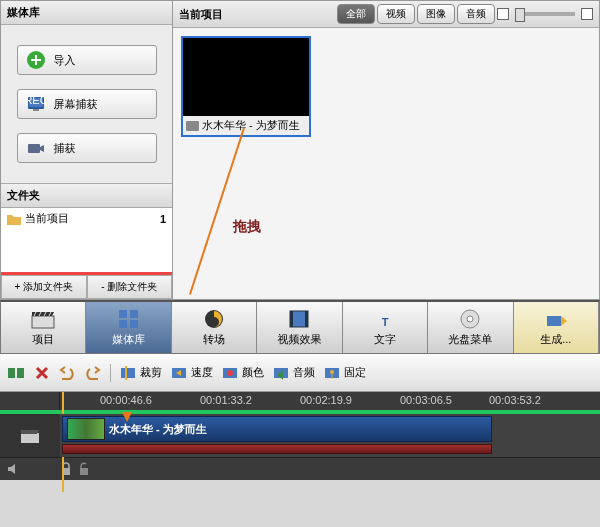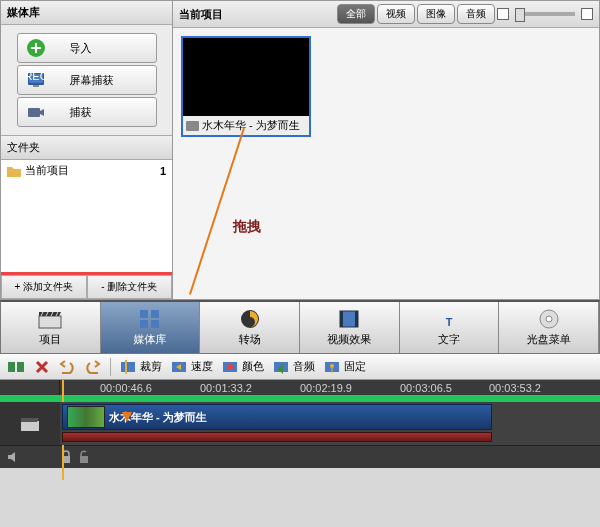--- a/index.html
+++ b/index.html
@@ -1,23 +1,23 @@
 <!DOCTYPE html>
 <html><head>
 <meta charset="utf-8">
 <style>
 *{box-sizing:border-box;margin:0;padding:0;font-family:"Microsoft YaHei",sans-serif;font-size:11px}
 body{width:600px;height:527px;background:#d8d8d8;overflow:hidden;position:relative}
 .top{display:flex;height:300px;border:1px solid #999}
 .left-col{width:172px;display:flex;flex-direction:column;border-right:1px solid #999}
 .hdr{background:linear-gradient(#f0f0f0,#d8d8d8);border-bottom:1px solid #aaa;padding:4px 6px;font-weight:bold;display:flex;align-items:center;justify-content:space-between}
 .btns{padding:6px;background:#ececec;border-bottom:1px solid #aaa}
-.lbtn{display:flex;align-items:center;gap:24px;width:140px;margin:2px auto;padding:4px 8px;background:linear-gradient(#fdfdfd,#e4e4e4);border:1px solid #9a9a9a;border-radius:3px;cursor:pointer}
+.lbtn{display:flex;align-items:center;gap:8px;width:140px;margin:14px auto;padding:4px 8px;background:linear-gradient(#fdfdfd,#e4e4e4);border:1px solid #9a9a9a;border-radius:3px;cursor:pointer}
 .lbtn .ic{width:20px;height:20px;display:flex;align-items:center;justify-content:center}
-.folders-hdr{background:linear-gradient(#f0f0f0,#d8d8d8);padding:4px 6px;font-weight:normal;border-bottom:1px solid #aaa}
+.folders-hdr{background:linear-gradient(#f0f0f0,#d8d8d8);padding:4px 6px;font-weight:bold;border-bottom:1px solid #aaa}
 .folder-list{flex:1;background:#fff}
 .folder-item{display:flex;align-items:center;padding:3px 6px;gap:4px}
 .folder-item .cnt{margin-left:auto;font-weight:bold}
 .folder-actions{display:flex;border-top:3px solid #ef4444}
 .fa-btn{flex:1;padding:4px;background:linear-gradient(#f5f5f5,#ddd);border:1px solid #aaa;text-align:center;cursor:pointer;font-size:10px}
 .right-col{flex:1;display:flex;flex-direction:column;background:#f4f4f4}
 .filters{display:flex;align-items:center;gap:2px;padding:3px 6px;background:linear-gradient(#f0f0f0,#d8d8d8);border-bottom:1px solid #aaa}
 .filters .lbl{font-weight:bold;margin-right:auto}
 .fbtn{padding:2px 8px;background:linear-gradient(#fdfdfd,#dcdcdc);border:1px solid #888;border-radius:4px;cursor:pointer;font-size:10px}
 .fbtn.on{background:linear-gradient(#777,#555);color:#fff}
@@ -32,28 +32,28 @@
 .annot{position:absolute;color:#7f1d1d;font-weight:bold;font-size:14px}
 .arrow-line{position:absolute;width:2px;background:#e87817}
 .arrow-head{position:absolute;width:0;height:0;border-left:5px solid transparent;border-right:5px solid transparent;border-top:10px solid #e87817}
 
 .mtb{display:flex;height:54px;border:1px solid #777;border-top:2px solid #555}
 .mtb-btn{flex:1;display:flex;flex-direction:column;align-items:center;justify-content:center;gap:2px;background:linear-gradient(#f9f9f9,#cfcfcf);border-right:1px solid #888;cursor:pointer;font-size:11px}
 .mtb-btn.on{background:linear-gradient(#8aa5c7,#4a6a94);color:#fff}
 .mtb-btn.gen{background:linear-gradient(#f7f3d8,#e8dca0)}
 .mtb-ic{width:26px;height:22px}
 
-.ttb{height:26px;background:linear-gradient(#fcfcfc,#dedede);display:flex;align-items:center;padding:0 6px;gap:6px;border-bottom:1px solid #999}
+.ttb{height:38px;background:linear-gradient(#fcfcfc,#dedede);display:flex;align-items:center;padding:0 6px;gap:6px;border-bottom:1px solid #999}
 .ttb .grp{display:flex;align-items:center;gap:8px}
 .sep{width:1px;height:18px;background:#aaa;margin:0 2px}
 .tico{width:18px;height:16px;display:inline-block}
 .tbtn{display:flex;align-items:center;gap:3px;cursor:pointer;font-size:11px}
 
 .tl{background:#3a3a3a;color:#ccc}
-.ruler{height:22px;display:flex;position:relative;border-bottom:7px solid #22c55e}
+.ruler{height:22px;display:flex;position:relative;border-bottom:4px solid #22c55e}
 .ruler-left{width:60px;background:#3a3a3a;border-right:1px solid #222}
 .ruler-body{flex:1;position:relative;background:#3a3a3a;font-size:9px}
 .tick{position:absolute;top:2px;color:#cfcfcf}
 .playhead{position:absolute;top:0;width:2px;height:100px;background:#e8b02e}
 .track{height:44px;display:flex;border-bottom:1px solid #222}
 .track-hdr{width:60px;background:#333;display:flex;align-items:center;justify-content:center}
 .track-body{flex:1;position:relative;background:#414141}
 .clip{position:absolute;top:2px;left:2px;height:26px;display:flex;align-items:center;background:linear-gradient(#2a5aa0,#18386a);border:1px solid #0a2550;color:#fff;font-size:10px;padding:0 4px;gap:4px;width:430px}
 .clip-thumb{width:38px;height:22px;background:linear-gradient(90deg,#3a5,#473,#6a4);border:1px solid #222}
 .audio{position:absolute;left:2px;top:30px;height:10px;width:430px;background:linear-gradient(#a03030,#6a1818);border:1px solid #401010}
@@ -193,20 +193,29 @@
   </div>
   <div class="mtb-btn">
     <span class="mtb-ic">
         <svg width="26" height="22">
           <circle cx="13" cy="11" r="9" fill="#ddd" stroke="#888"></circle>
           <circle cx="13" cy="11" r="3" fill="#fff" stroke="#888"></circle>
         </svg>
       </span>
     <span>光盘菜单</span>
   </div>
+  <div class="mtb-btn gen">
+    <span class="mtb-ic">
+        <svg width="26" height="22">
+          <rect x="4" y="8" width="14" height="10" fill="#4a7ac0"></rect>
+          <path d="M18 8l6 5-6 5z" fill="#e8b02e"></path>
+        </svg>
+      </span>
+    <span>生成...</span>
+  </div>
 </div>
 
 <div class="ttb">
   <div class="grp">
     <span class="tbtn">
         <svg width="20" height="16">
           <rect x="2" y="3" width="7" height="10" fill="#3a8a4a"></rect>
           <rect x="11" y="3" width="7" height="10" fill="#3a8a4a"></rect>
         </svg>
       </span>

